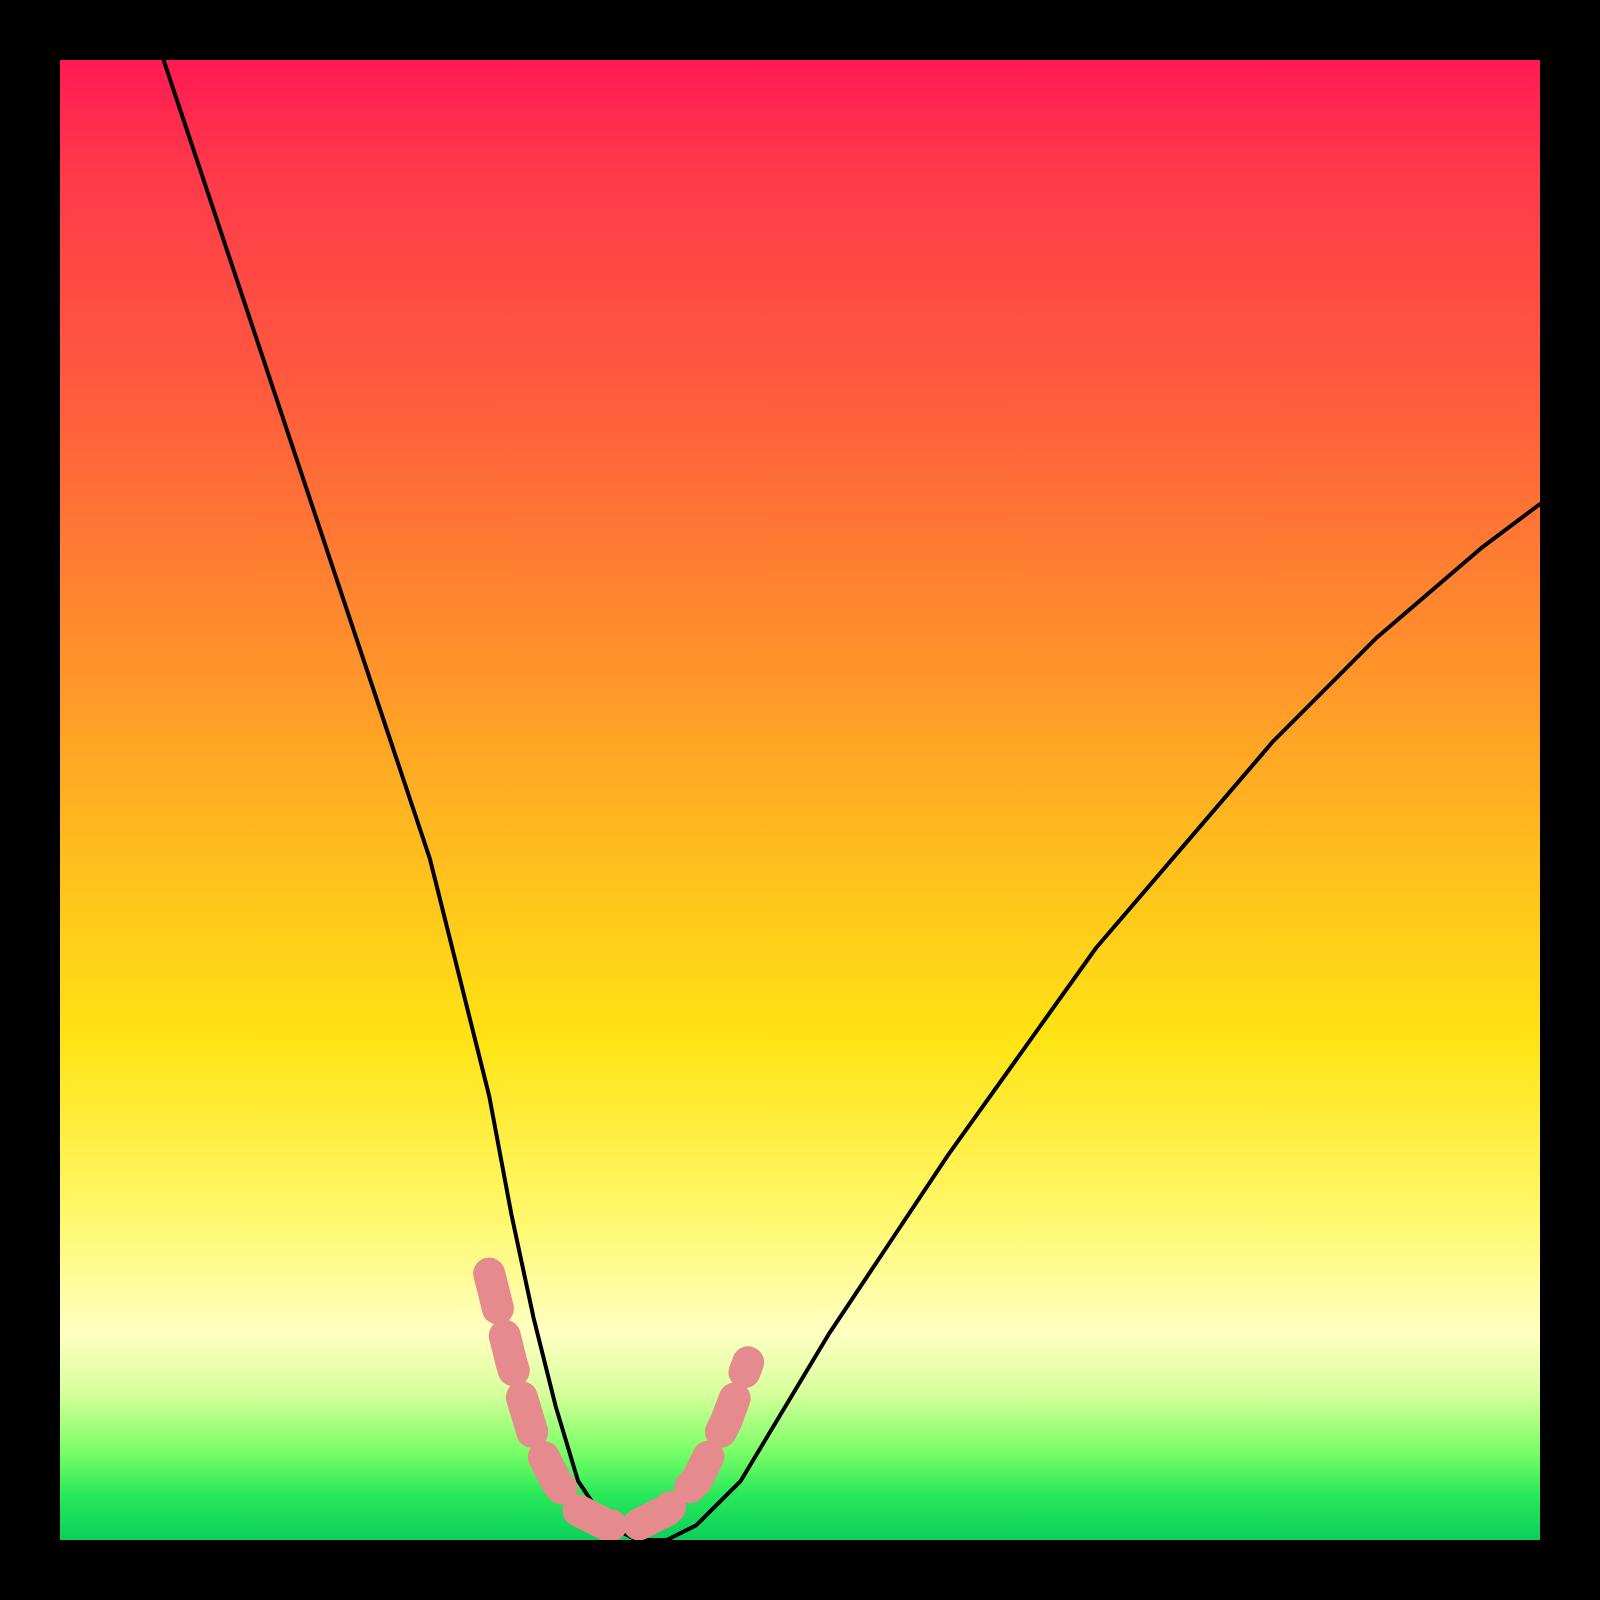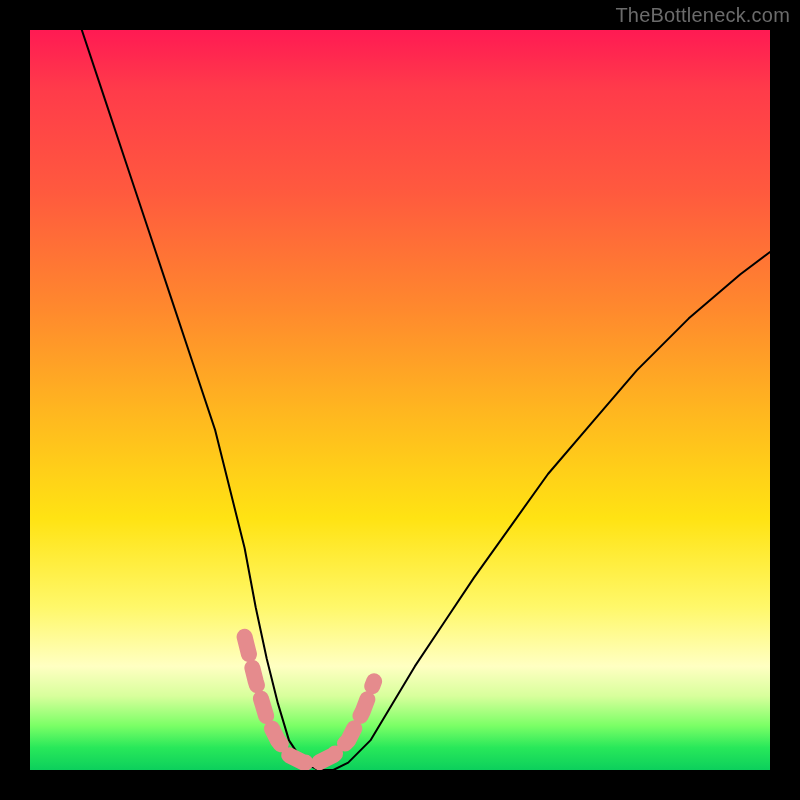--- a/index.html
+++ b/index.html
@@ -58,21 +58,20 @@
     left: 0;
     width: 740px;
     height: 740px;
   }
 </style>
 </head>
 <body>
 
 <div class="frame">
 
-  <div class="watermark">TheBottleneck.com</div>
 
   <div class="plot-area">
     <svg class="overlay" viewBox="0 0 740 740" preserveAspectRatio="none">
       <path id="curve-path" fill="none" stroke="#000000" stroke-width="2" stroke-linecap="round" stroke-linejoin="round" d="M51.8 0.0 L74.0 66.6 L96.2 133.2 L118.4 199.8 L140.6 266.4 L162.8 333.0 L185.0 399.6 L199.8 458.8 L214.6 518.0 L225.7 577.2 L236.8 629.0 L247.9 673.4 L259.0 710.4 L273.8 732.6 L288.6 740.0 L303.4 740.0 L318.2 732.6 L340.4 710.4 L362.6 673.4 L384.8 636.4 L414.4 592.0 L444.0 547.6 L481.0 495.8 L518.0 444.0 L562.4 392.2 L606.8 340.4 L658.6 288.6 L710.4 244.2 L740.0 222.0"></path>
       <path id="highlight-path" fill="none" stroke="#e58b8d" stroke-width="16" stroke-linecap="round" stroke-linejoin="round" stroke-dasharray="18 14" d="M214.6 606.8 L225.7 651.2 L236.8 688.2 L247.9 710.4 L259.0 725.2 L273.8 732.6 L288.6 732.6 L303.4 725.2 L318.2 710.4 L333.0 680.8 L344.1 651.2"></path>
     </svg>
   </div>
 
 </div>
 

